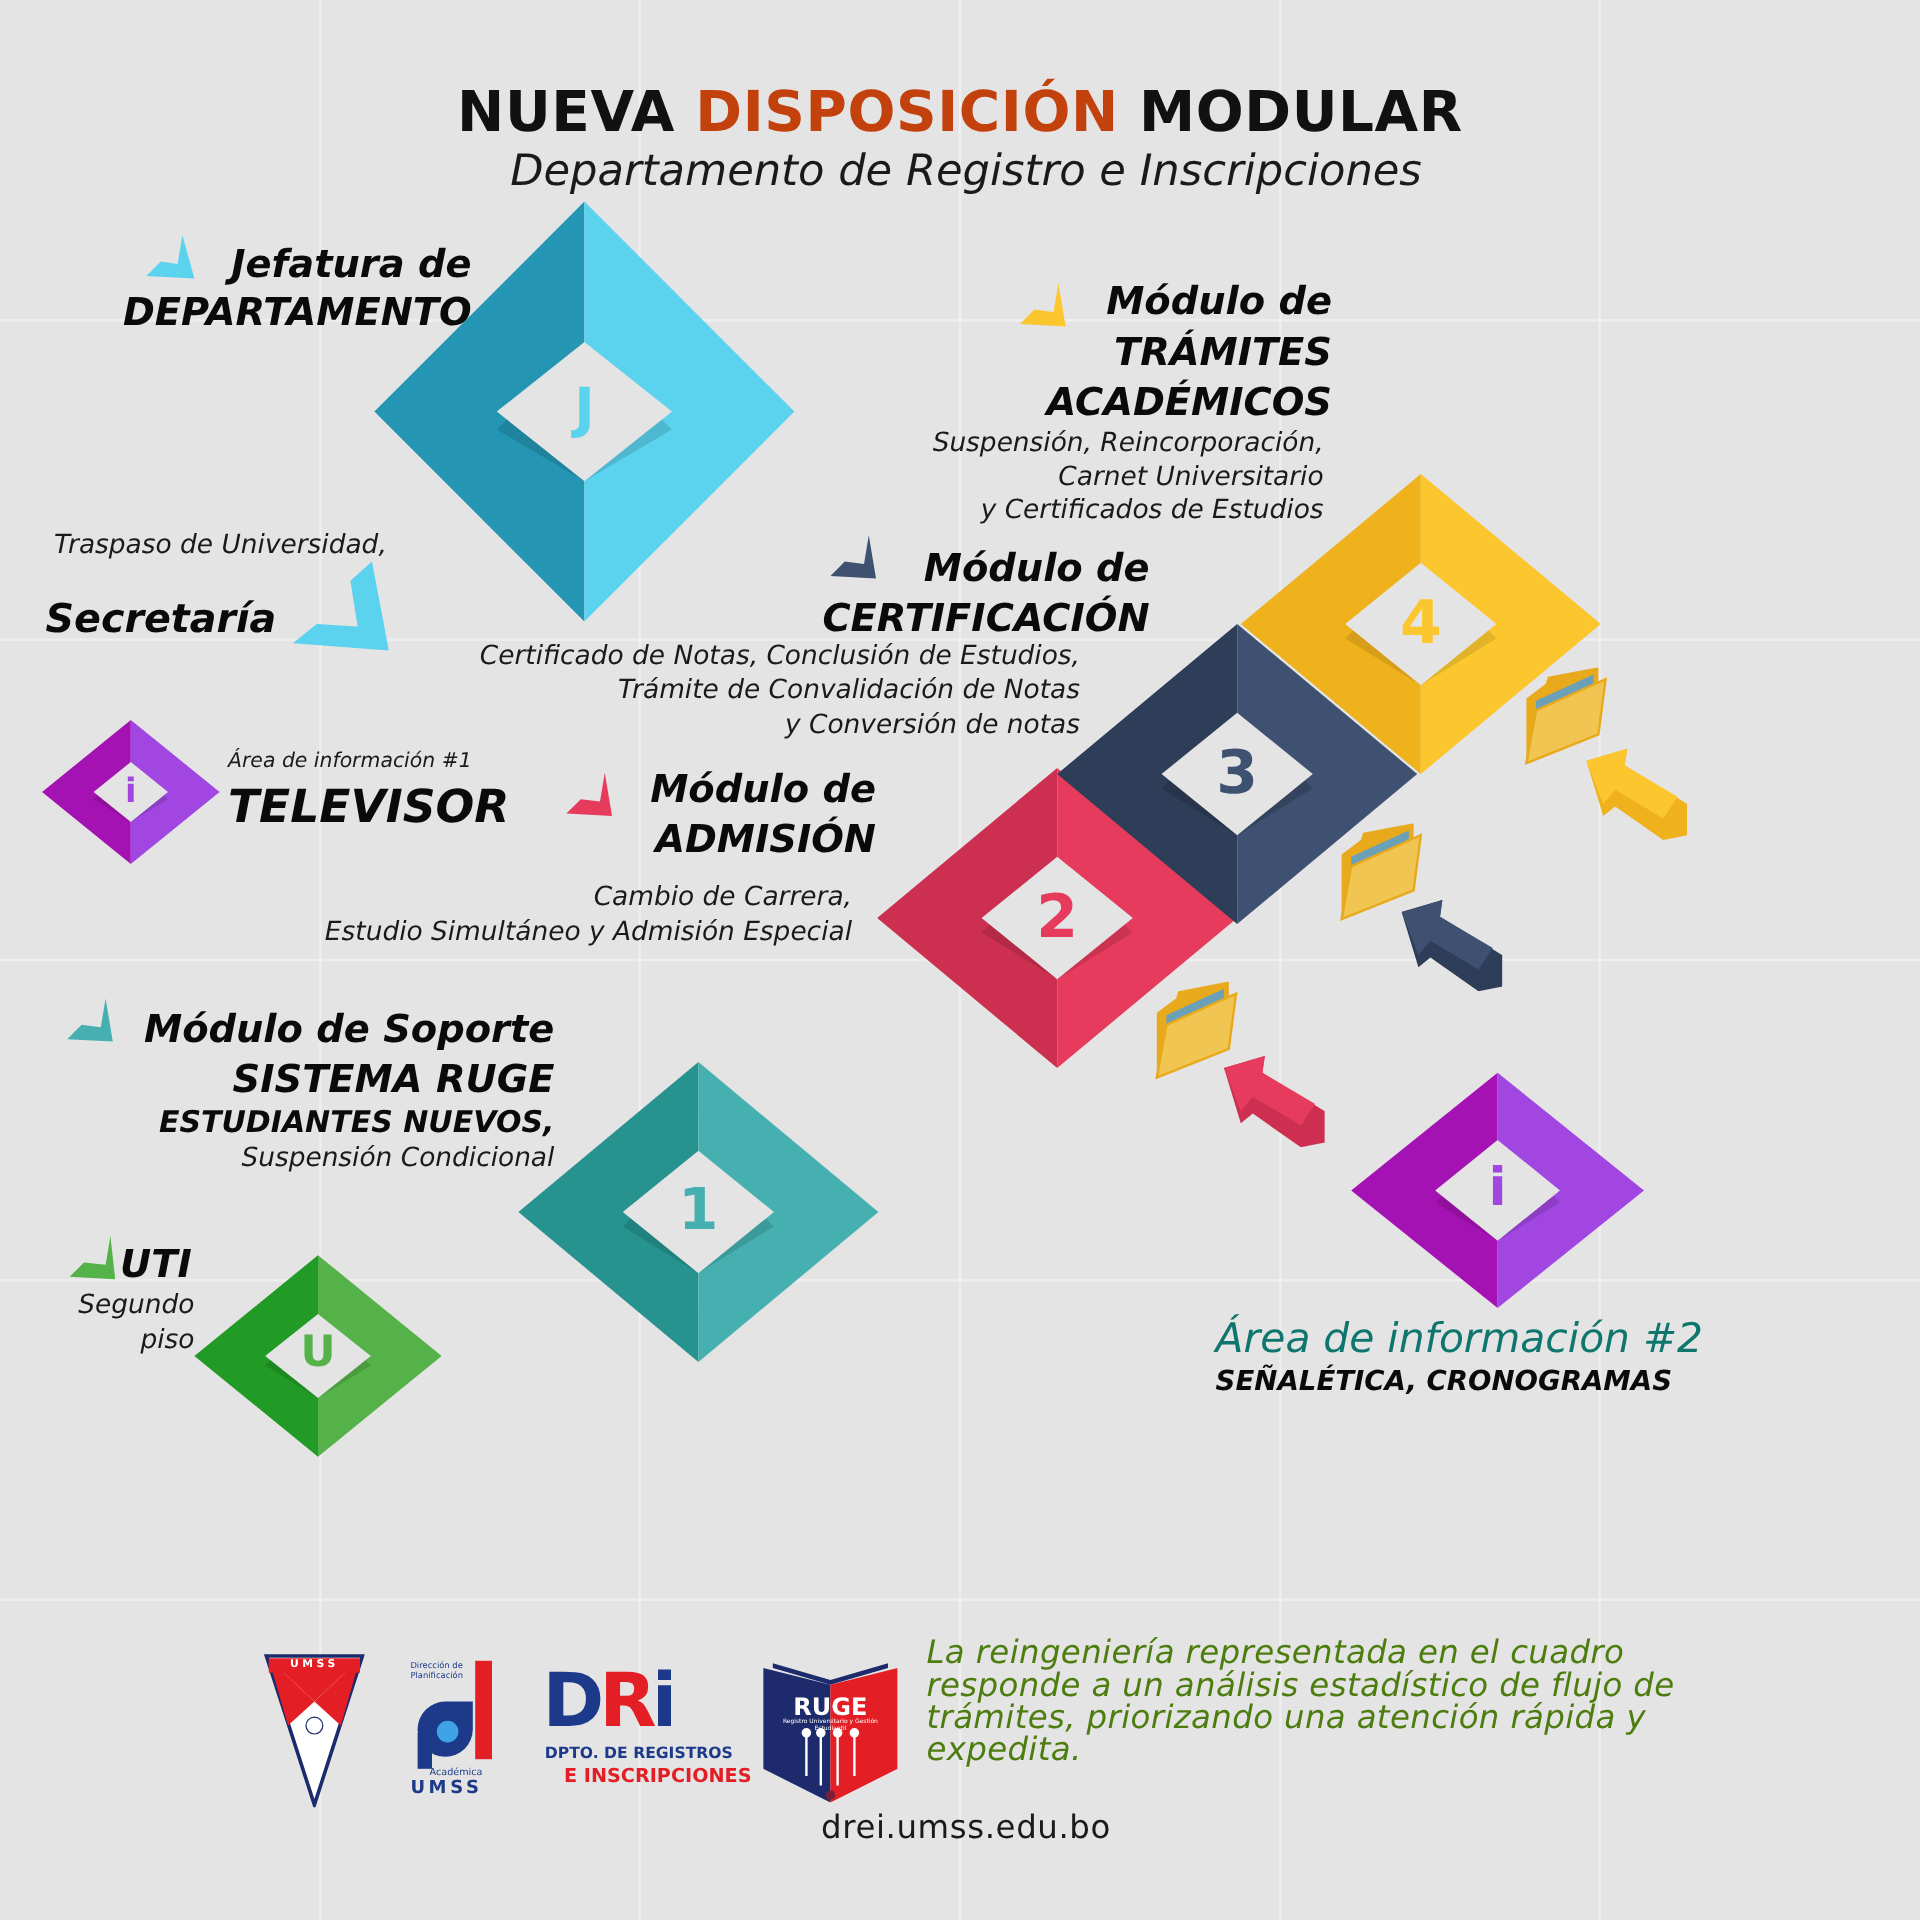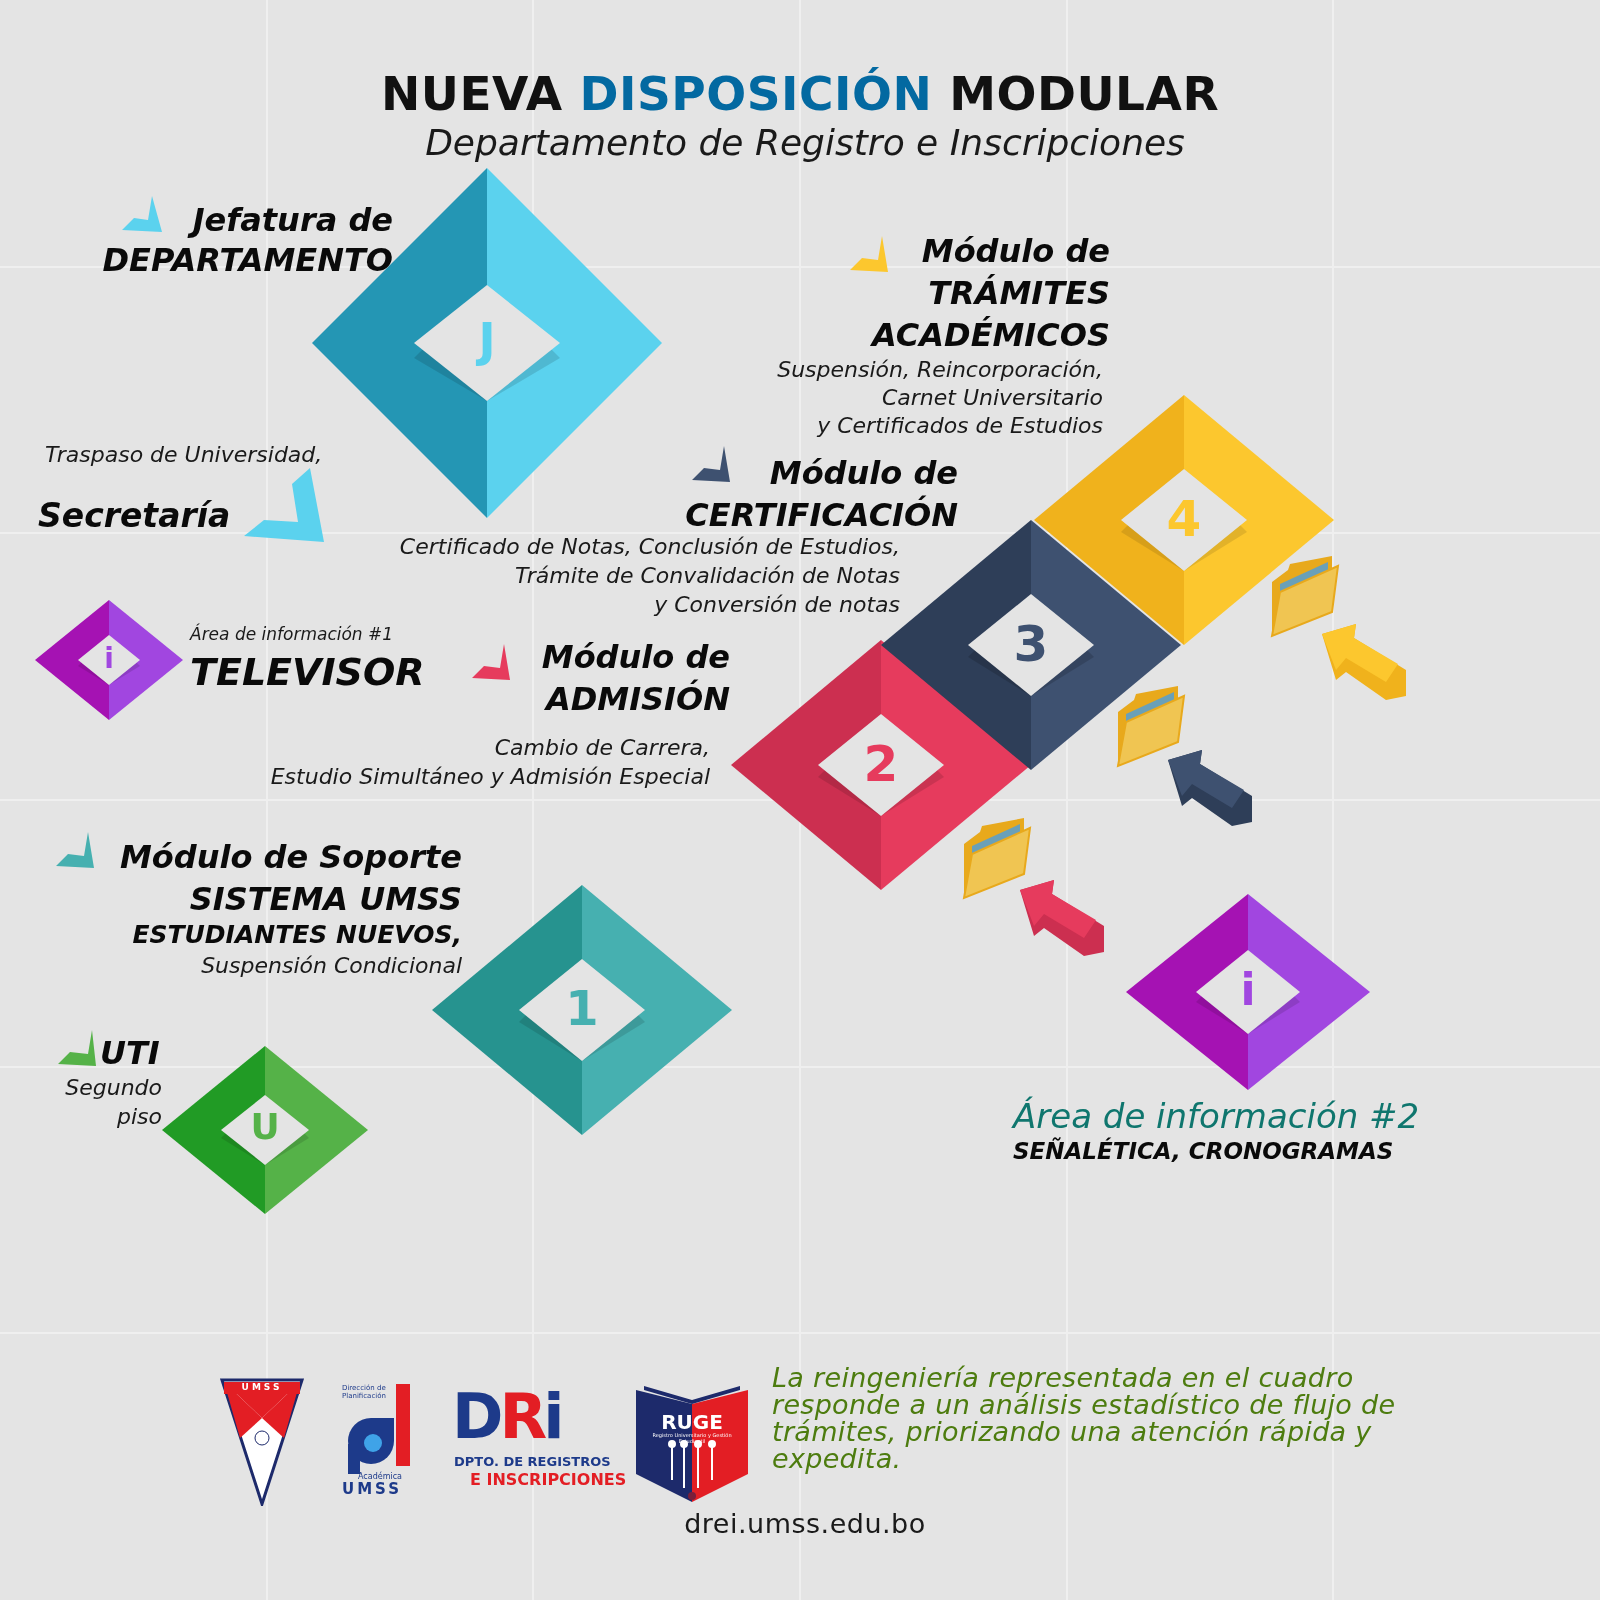--- a/index.html
+++ b/index.html
@@ -2,21 +2,21 @@
 <html><head>
 <meta charset="utf-8">
 <style>
   html, body { margin:0; padding:0; }
   body { width:1600px; height:1600px; background:#e4e4e4; position:relative; overflow:hidden;
          font-family:"DejaVu Sans", sans-serif; color:#111; }
   .grid-v { position:absolute; top:0; width:2px; height:1600px; background:#efefef; }
   .grid-h { position:absolute; left:0; height:2px; width:1600px; background:#efefef; }
   .abs { position:absolute; }
   .title { left:0; width:1600px; top:66px; text-align:center; font-weight:bold; font-size:47px; letter-spacing:0.5px; }
-  .title .accent { color:#0369a1; }
+  .title .accent { color:#c2410c; }
   .subtitle { left:0; width:1610px; top:122px; text-align:center; font-style:italic; font-size:36px; color:#1a1a1a; }
   .bi { font-weight:bold; font-style:italic; color:#0a0a0a; }
   .it { font-style:italic; color:#1a1a1a; }
   .r { text-align:right; }
   .diamond svg { display:block; overflow:visible; }
   .dnum { font-family:"DejaVu Sans", sans-serif; font-weight:bold; }
   .footer-text { left:772px; top:1364px; width:640px; font-style:italic; font-size:27px; line-height:27px; color:#4d7c0f; letter-spacing:0.3px; }
   .url { left:0; width:1610px; top:1508px; text-align:center; font-size:27px; color:#1a1a1a; letter-spacing:0.5px; }
 </style>
 </head>
@@ -182,21 +182,21 @@
   <div>Módulo de</div>
   <div>ADMISIÓN</div>
 </div>
 <div class="abs it r" style="left:180px;top:733px;width:530px;font-size:22px;line-height:29px">
   <div>Cambio de Carrera,</div>
   <div>Estudio Simultáneo y Admisión Especial</div>
 </div>
 
 <div class="abs bi r" style="left:60px;top:836px;width:402px;font-size:32px;line-height:42px">
   <div>Módulo de Soporte</div>
-  <div>SISTEMA UMSS</div>
+  <div>SISTEMA RUGE</div>
 </div>
 <div class="abs bi r" style="left:60px;top:920px;width:402px;font-size:25px">ESTUDIANTES NUEVOS,</div>
 <div class="abs it r" style="left:60px;top:953px;width:402px;font-size:22px">Suspensión Condicional</div>
 
 <div class="abs bi" style="left:100px;top:1034px;font-size:32px">UTI</div>
 <div class="abs it r" style="left:30px;top:1073px;width:132px;font-size:22px;line-height:29px">
   <div>Segundo</div>
   <div>piso</div>
 </div>
 

